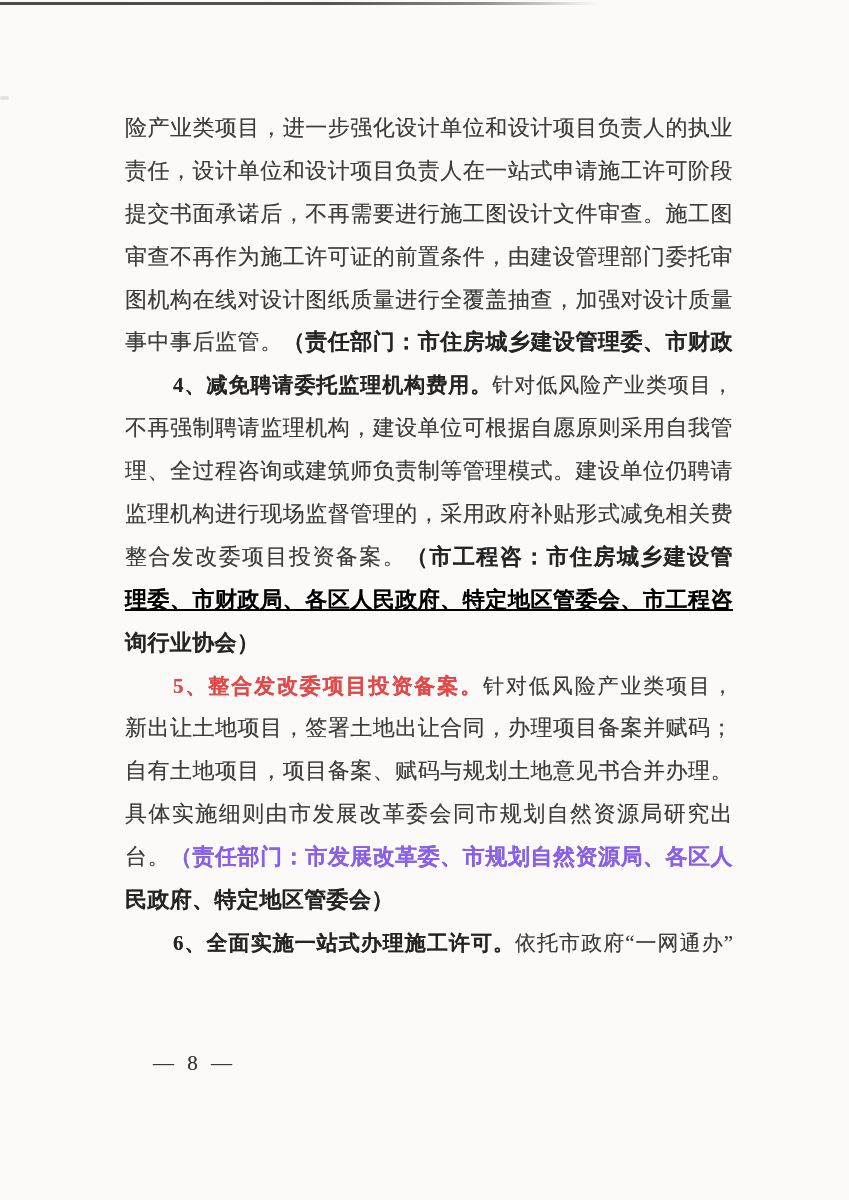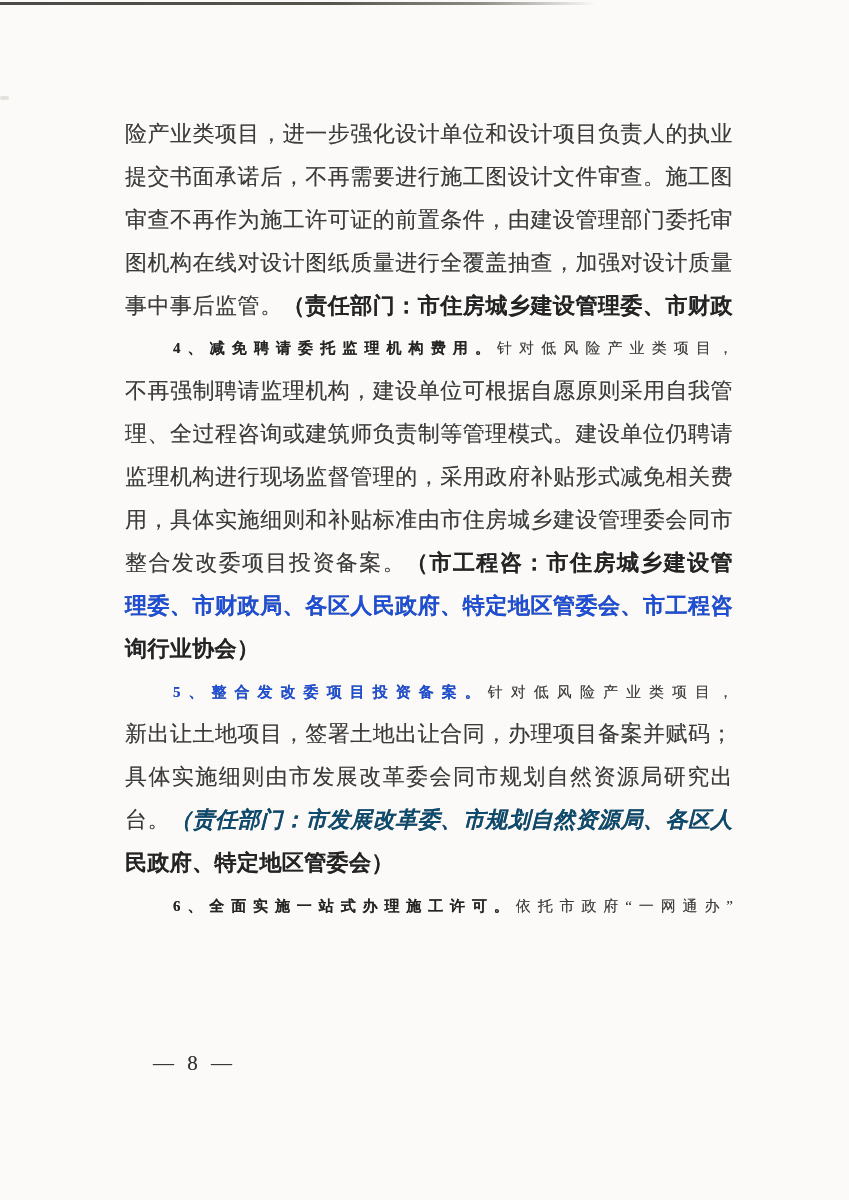--- a/index.html
+++ b/index.html
@@ -34,41 +34,41 @@
     left: 0px;
     top: 96px;
     width: 9px;
     height: 4px;
     background: #e3e2dd;
     border-radius: 2px;
   }
   .doc-body {
     position: absolute;
     left: 125px;
-    top: 113px;
+    top: 107px;
     width: 608px;
     color: #3c3c3c;
   }
   .line {
     height: 42.9px;
     line-height: 42.9px;
     font-size: 22px;
     letter-spacing: 0.4px;
     white-space: nowrap;
     text-shadow: 0 0 0.6px rgba(70,70,70,0.55);
   }
   .line.justify {
     white-space: normal;
     text-align: justify;
     text-align-last: justify;
     text-justify: inter-character;
   }
   .line.indent {
     padding-left: 48px;
-    font-size: 15px;
+    font-size: 21px;
     letter-spacing: 0;
   }
   .seg.bold {
     font-weight: 700;
     color: #242424;
     text-shadow: 0 0 0.5px rgba(30,30,30,0.6);
     margin-top: 20px;
   }
   .page-number {
     position: absolute;
@@ -83,34 +83,35 @@
 </style>
 </head>
 <body style="background: rgb(251, 250, 248);">
 
 <div class="page">
   <div class="top-scan-line"></div>
   <div class="left-speck"></div>
 
   <div class="doc-body" style="color: rgb(60, 60, 60);">
       <div class="line justify"><span class="seg">险产业类项目，进一步强化设计单位和设计项目负责人的执业</span></div>
+      <div class="line justify"><span class="seg">责任，设计单位和设计项目负责人在一站式申请施工许可阶段</span></div>
       <div class="line justify"><span class="seg">提交书面承诺后，不再需要进行施工图设计文件审查。施工图</span></div>
       <div class="line justify"><span class="seg">审查不再作为施工许可证的前置条件，由建设管理部门委托审</span></div>
       <div class="line justify"><span class="seg">图机构在线对设计图纸质量进行全覆盖抽查，加强对设计质量</span></div>
       <div class="line justify"><span class="seg">事中事后监管。</span><span class="seg bold" style="color: rgb(36, 36, 36);">（责任部门：市住房城乡建设管理委、市财政</span></div>
       <div class="line justify indent"><span class="seg bold" style="color: rgb(36, 36, 36);">4、减免聘请委托监理机构费用。</span><span class="seg">针对低风险产业类项目，</span></div>
       <div class="line justify"><span class="seg">不再强制聘请监理机构，建设单位可根据自愿原则采用自我管</span></div>
       <div class="line justify"><span class="seg">理、全过程咨询或建筑师负责制等管理模式。建设单位仍聘请</span></div>
       <div class="line justify"><span class="seg">监理机构进行现场监督管理的，采用政府补贴形式减免相关费</span></div>
-      <div class="line justify"><span class="seg">用，具体实施细则和补贴标准由市住房城乡建设管理委会同市</span></div>
       <div class="line justify"><span class="seg">整合发改委项目投资备案。</span><span class="seg bold" style="color: rgb(36, 36, 36);">（市工程咨：市住房城乡建设管</span></div>
-      <div class="line justify"><span class="seg bold" style="color: #1d4ed8;">理委、市财政局、各区人民政府、特定地区管委会、市工程咨</span></div>
+      <div class="line justify"><span class="seg bold" style="color: #000000; text-decoration: underline;">理委、市财政局、各区人民政府、特定地区管委会、市工程咨</span></div>
       <div class="line"><span class="seg bold" style="color: rgb(36, 36, 36);">询行业协会）</span></div>
-      <div class="line justify indent"><span class="seg bold" style="color: #1d4ed8;">5、整合发改委项目投资备案。</span><span class="seg">针对低风险产业类项目，</span></div>
+      <div class="line justify indent"><span class="seg bold" style="color: #ef4444;">5、整合发改委项目投资备案。</span><span class="seg">针对低风险产业类项目，</span></div>
       <div class="line justify"><span class="seg">新出让土地项目，签署土地出让合同，办理项目备案并赋码；</span></div>
+      <div class="line justify"><span class="seg">自有土地项目，项目备案、赋码与规划土地意见书合并办理。</span></div>
       <div class="line justify"><span class="seg">具体实施细则由市发展改革委会同市规划自然资源局研究出</span></div>
-      <div class="line justify"><span class="seg">台。</span><span class="seg bold" style="color: #0c4a6e; font-style: italic;">（责任部门：市发展改革委、市规划自然资源局、各区人</span></div>
+      <div class="line justify"><span class="seg">台。</span><span class="seg bold" style="color: #8b5cf6;">（责任部门：市发展改革委、市规划自然资源局、各区人</span></div>
       <div class="line"><span class="seg bold" style="color: rgb(36, 36, 36);">民政府、特定地区管委会）</span></div>
       <div class="line justify indent"><span class="seg bold" style="color: rgb(36, 36, 36);">6、全面实施一站式办理施工许可。</span><span class="seg">依托市政府“一网通办”</span></div>
     </div>
 
   <div class="page-number">— 8 —</div>
 </div>
 
 </body></html>

